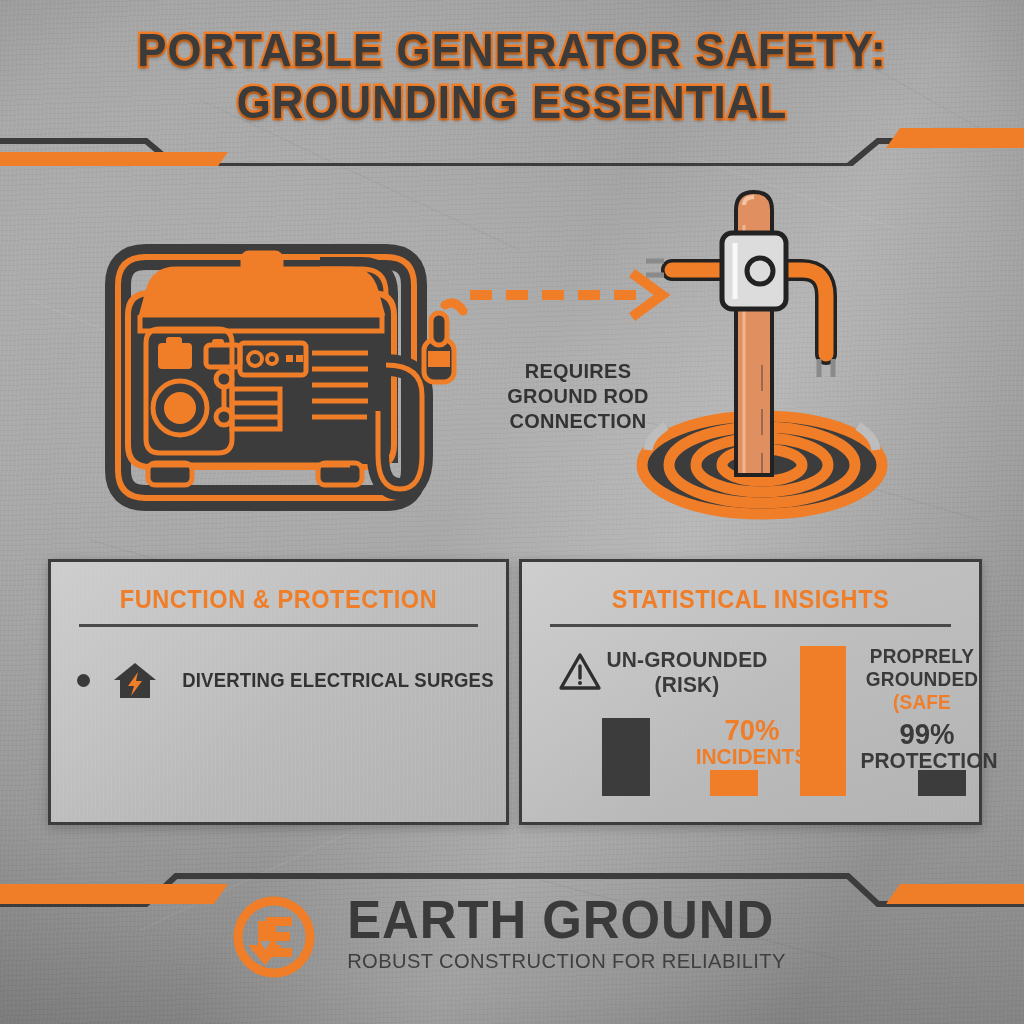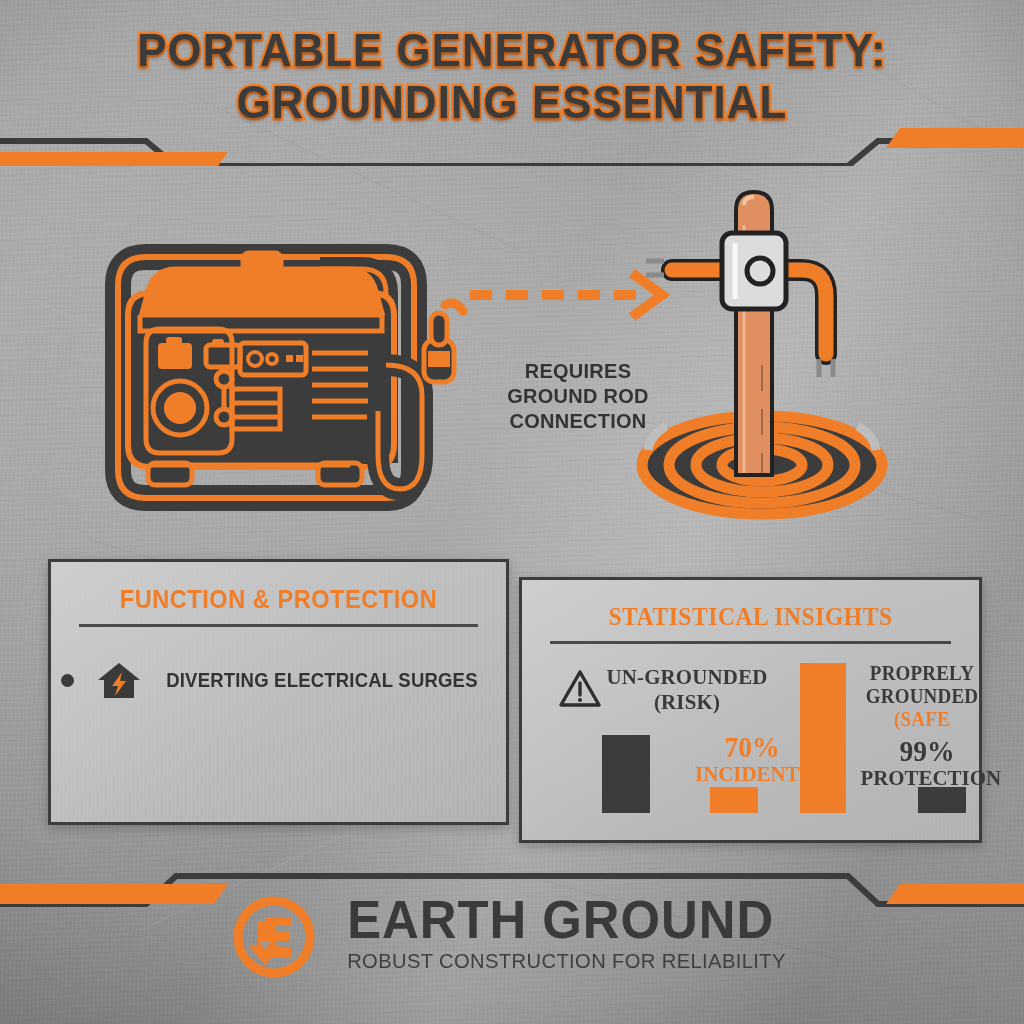--- a/index.html
+++ b/index.html
@@ -56,31 +56,31 @@
   .panel{
     position:absolute;z-index:6;
     border:3px solid #3c3c3c;
     background:
       linear-gradient(135deg, rgba(255,255,255,.16), rgba(255,255,255,0) 55%),
       repeating-linear-gradient(90deg, rgba(255,255,255,.04) 0 1px, rgba(0,0,0,0) 1px 4px),
       linear-gradient(160deg,#c4c4c4 0%, #bdbdbd 45%, #b2b2b2 100%);
     box-shadow:0 3px 10px rgba(0,0,0,.22);
   }
   .panel-l{left:48px;top:559px;width:455px;height:260px;}
-  .panel-r{left:519px;top:577px;width:457px;height:260px;font-family:Liberation Serif, serif;}
+  .panel-r{left:519px;top:559px;width:457px;height:260px;}
 
   .panel-title{
     text-align:center;color:#f07d28;font-weight:bold;font-size:25px;
     letter-spacing:.6px;margin-top:23px;transform:scaleX(.94);
   }
   .panel-rule{height:3px;background:#3c3c3c;margin:10px 28px 0 28px;opacity:.9;}
 
   
   .bullets{margin-top:22px;}
-  .bullet-row{display:flex;align-items:center;height:62px;padding-left:10px;}
+  .bullet-row{display:flex;align-items:center;height:62px;padding-left:26px;}
   .dot{width:13px;height:13px;border-radius:50%;background:#3a3a3a;flex:0 0 auto;}
   .b-icon{width:46px;height:46px;margin-left:22px;flex:0 0 auto;display:flex;align-items:center;justify-content:center;}
   .b-label{margin-left:16px;font-weight:bold;font-size:19.5px;color:#333;letter-spacing:.2px;transform:scaleX(.95);}
 
   
   .stats{position:relative;height:175px;}
   .warn-icon{position:absolute;left:36px;top:24px;width:44px;height:42px;}
   .stat-lab{position:absolute;font-weight:bold;color:#3a3a3a;letter-spacing:.2px;transform:scaleX(.95);}
   .lab-ung{left:70px;top:20px;width:190px;text-align:center;font-size:22px;line-height:25px;}
   .lab-pg{left:320px;top:18px;width:160px;text-align:center;font-size:20px;line-height:23px;}

